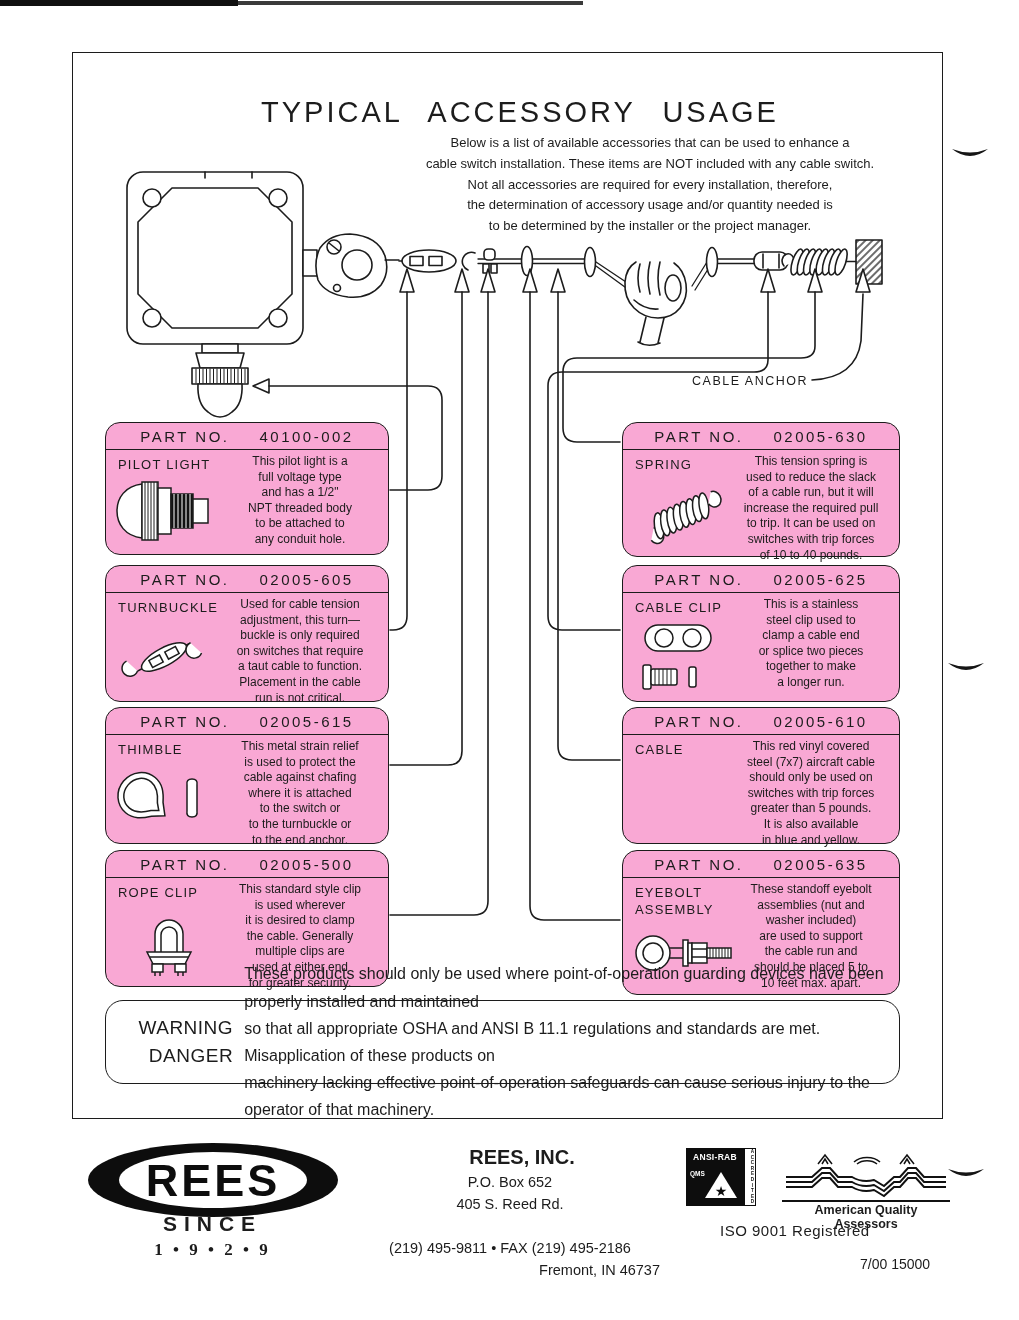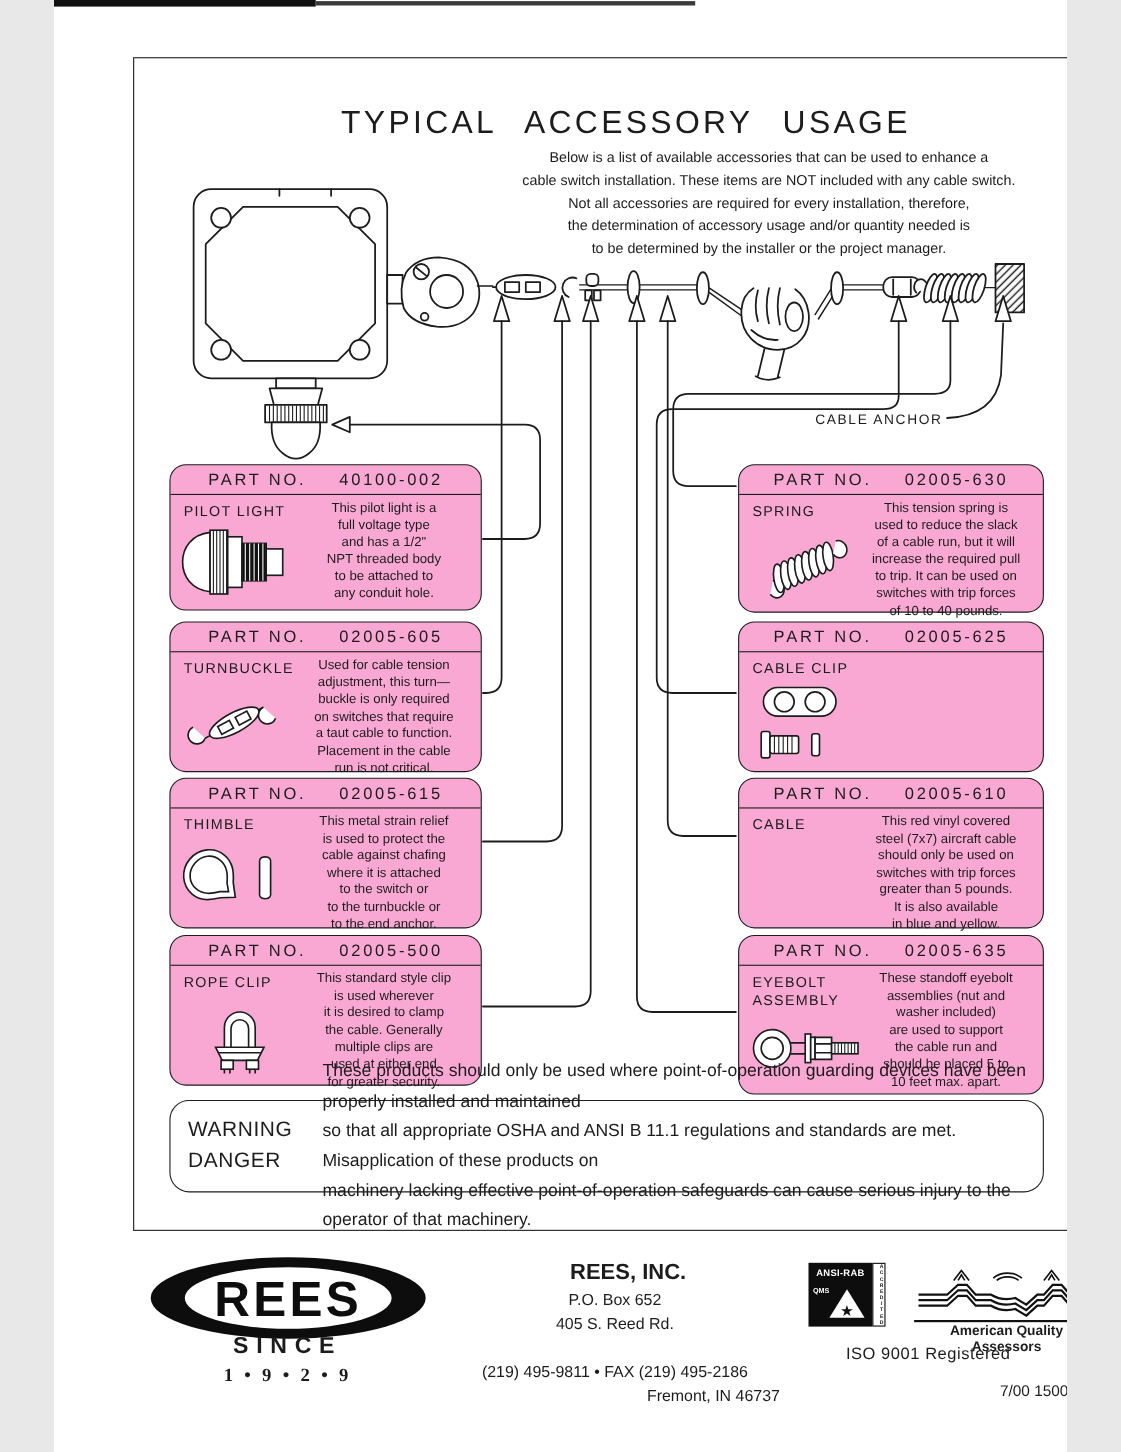--- a/index.html
+++ b/index.html
@@ -1,16 +1,16 @@
 <!DOCTYPE html>
 <html><head>
 <meta charset="utf-8">
 <style>
   html,body{margin:0;padding:0;background:#e8e8e8;}
-  .page{position:relative;width:921px;height:1320px;background:#ffffff;margin:0 auto;
+  .page{position:relative;width:1019px;height:1320px;background:#ffffff;margin:0 auto;
         font-family:"Liberation Sans","DejaVu Sans",sans-serif;color:#1c1c1c;overflow:hidden;}
   .abs{position:absolute;}
   .topbar1{left:0;top:0;width:238px;height:6px;background:#101010;}
   .topbar2{left:238px;top:1px;width:345px;height:4px;background:#3a3a3a;}
   .frame{left:72px;top:52px;width:869px;height:1065px;border:1.6px solid #1c1c1c;}
   .title{left:80px;top:96px;width:880px;text-align:center;font-size:29px;letter-spacing:3px;
          word-spacing:16px;font-weight:400;}
   .intro{left:380px;top:133px;width:540px;text-align:center;font-size:13px;line-height:1.6;
          white-space:pre-line;}
   .diag{left:72px;top:150px;width:870px;height:850px;}
@@ -20,21 +20,21 @@
   .hdr{display:flex;justify-content:center;gap:30px;align-items:center;height:26px;
        border-bottom:1.5px solid #1c1c1c;font-size:15px;letter-spacing:2.5px;}
   .pbody{position:relative;height:calc(100% - 28px);}
   .plabel{position:absolute;left:12px;top:7px;font-size:13px;letter-spacing:1.2px;white-space:pre-line;line-height:1.3;}
   .picon{position:absolute;}
   .desc{position:absolute;right:6px;top:4px;width:164px;text-align:center;font-size:12px;
         line-height:1.3;white-space:pre-line;}
   
   .warnbox{left:105px;top:1000px;width:793px;height:82px;border:1.8px solid #1c1c1c;border-radius:18px;
            display:flex;align-items:center;background:#fff;z-index:3;}
-  .warn-label{width:112px;padding-left:16px;font-size:19px;line-height:1.45;letter-spacing:0.5px;}
+  .warn-label{width:112px;padding-left:16px;font-size:19px;line-height:1.45;letter-spacing:0.5px;text-align:right;}
   .warn-text{width:660px;font-size:16px;line-height:1.7;white-space:pre-line;margin-left:11px;}
   
   .since{left:130px;top:1212px;width:165px;text-align:center;font-weight:bold;font-size:21px;letter-spacing:7px;}
   .year{left:120px;top:1240px;width:185px;text-align:center;font-weight:bold;font-size:17px;letter-spacing:3px;font-family:Liberation Serif, serif;}
   .company{left:372px;top:1146px;width:300px;text-align:center;font-weight:bold;font-size:20px;}
   .addr{left:360px;width:300px;text-align:center;font-size:14.5px;}
   .iso{left:720px;top:1222px;width:200px;text-align:left;font-size:15px;letter-spacing:0.5px;}
   .docnum{left:860px;top:1256px;width:100px;text-align:left;font-size:14px;}
   
   .ansi{left:686px;top:1148px;width:72px;height:58px;display:flex;z-index:3;}
@@ -335,20 +335,26 @@
         <svg width="100" height="80" viewBox="0 0 100 80" fill="none" stroke="#1c1c1c" stroke-width="1.5">
           <rect x="14" y="6" width="66" height="26" rx="13" fill="#fff"></rect>
           <circle cx="33" cy="19" r="9" fill="#fff"></circle>
           <circle cx="61" cy="19" r="9" fill="#fff"></circle>
           <rect x="12" y="46" width="8" height="24" rx="2" fill="#fff"></rect>
           <rect x="20" y="50" width="26" height="16" rx="2" fill="#fff"></rect>
           <path stroke-width="1" d="M24,50 V66 M28,50 V66 M32,50 V66 M36,50 V66 M40,50 V66"></path>
           <rect x="58" y="48" width="7" height="20" rx="2" fill="#fff"></rect>
         </svg>
       </div>
+      <div class="desc">This is a stainless
+steel clip used to
+clamp a cable end
+or splice two pieces
+together to make
+a longer run.</div>
     </div>
   </div>
 
   <div class="pbox" style="left:622px;top:707px;width:276px;height:135px;">
     <div class="hdr">
       <span>PART NO.</span>
       <span>02005-610</span>
     </div>
     <div class="pbody">
       <div class="plabel">CABLE</div>

